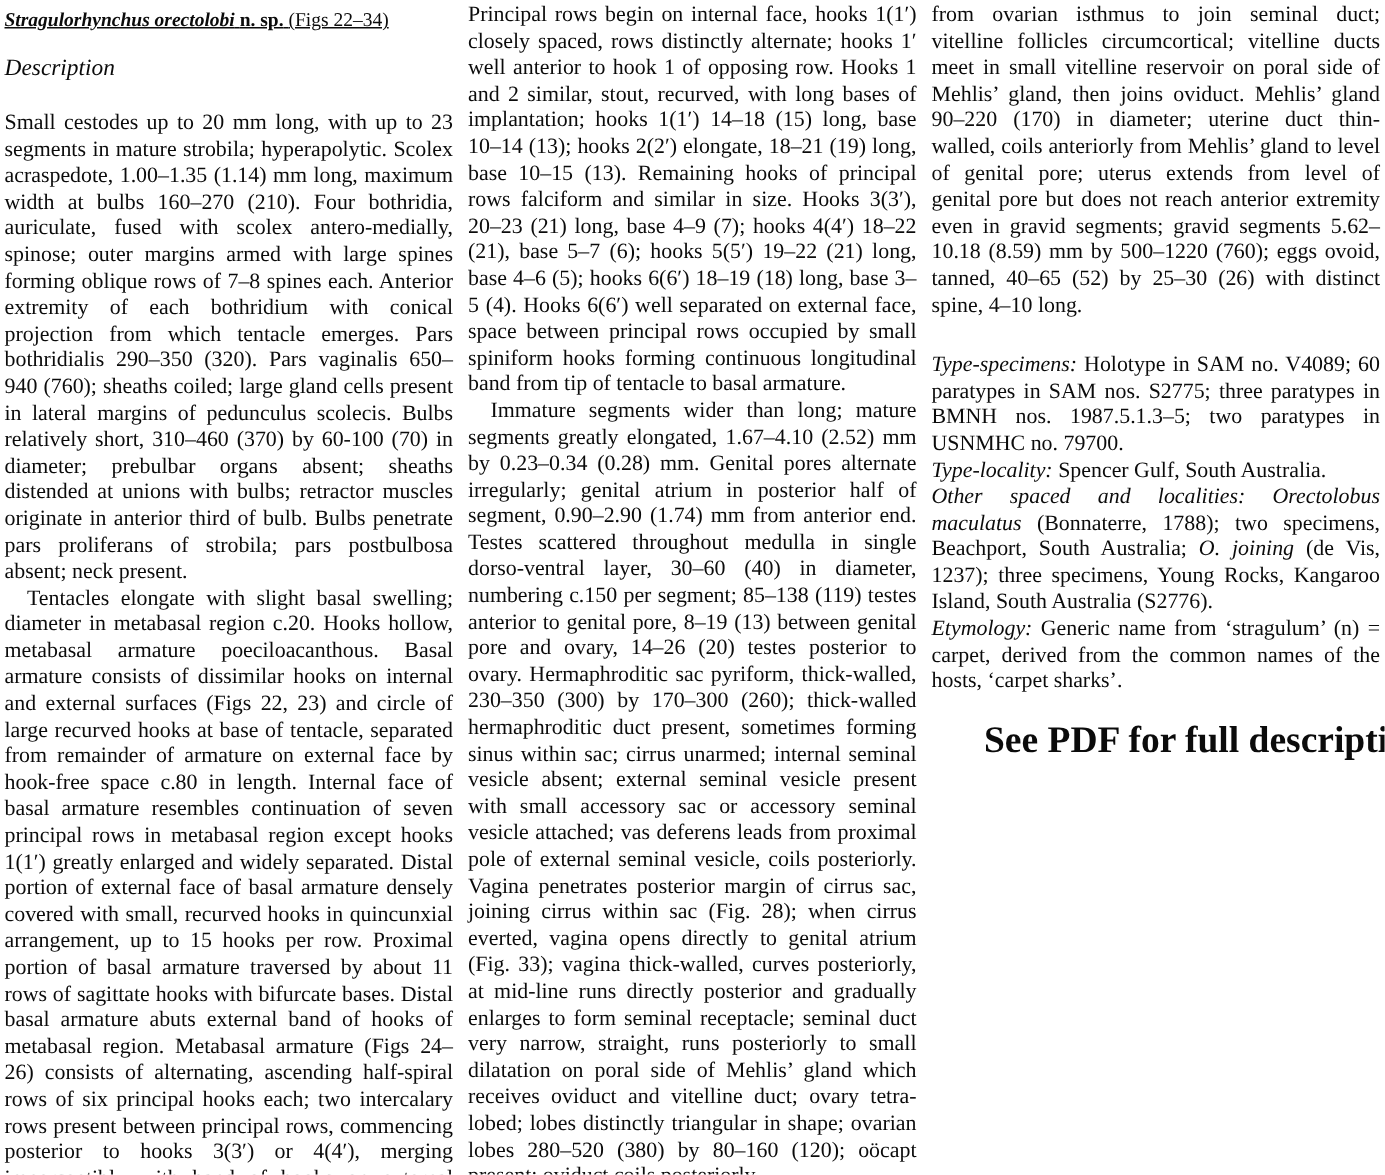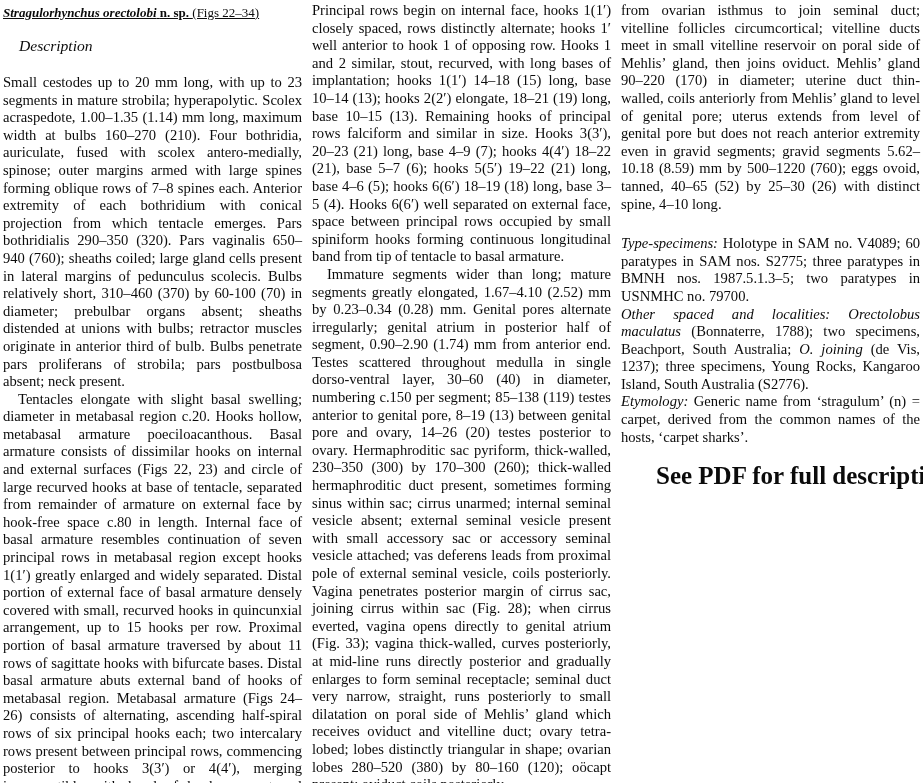--- a/index.html
+++ b/index.html
@@ -31,21 +31,21 @@
     white-space: nowrap;
     text-decoration: underline;
   }
   .bi { font-weight: bold; font-style: italic; }
   .b  { font-weight: bold; }
   .i  { font-style: italic; }
   .heading {
     font-style: italic;
     font-size: 15.6px;
     line-height: 19px;
-    margin: 14px 0 19px 16px;
+    margin: 14px 0 19px 0;
     text-align: left;
   }
   .indent { text-indent: 15px; }
   .entries { margin-top: 22px; }
   .see-pdf {
     font-weight: bold;
     font-size: 25px;
     line-height: 29px;
     margin-top: 15px;
     text-align: center;
@@ -68,20 +68,21 @@
   <div class="col">
     <p class="body-para">Principal rows begin on internal face, hooks 1(1′) closely spaced, rows distinctly alternate; hooks 1′ well anterior to hook 1 of opposing row. Hooks 1 and 2 similar, stout, recurved, with long bases of implantation; hooks 1(1′) 14–18 (15) long, base 10–14 (13); hooks 2(2′) elongate, 18–21 (19) long, base 10–15 (13). Remaining hooks of principal rows falciform and similar in size. Hooks 3(3′), 20–23 (21) long, base 4–9 (7); hooks 4(4′) 18–22 (21), base 5–7 (6); hooks 5(5′) 19–22 (21) long, base 4–6 (5); hooks 6(6′) 18–19 (18) long, base 3–5 (4). Hooks 6(6′) well separated on external face, space between principal rows occupied by small spiniform hooks forming continuous longitudinal band from tip of tentacle to basal armature.</p>
     <p class="body-para indent">Immature segments wider than long; mature segments greatly elongated, 1.67–4.10 (2.52) mm by 0.23–0.34 (0.28) mm. Genital pores alternate irregularly; genital atrium in posterior half of segment, 0.90–2.90 (1.74) mm from anterior end. Testes scattered throughout medulla in single dorso-ventral layer, 30–60 (40) in diameter, numbering c.150 per segment; 85–138 (119) testes anterior to genital pore, 8–19 (13) between genital pore and ovary, 14–26 (20) testes posterior to ovary. Hermaphroditic sac pyriform, thick-walled, 230–350 (300) by 170–300 (260); thick-walled hermaphroditic duct present, sometimes forming sinus within sac; cirrus unarmed; internal seminal vesicle absent; external seminal vesicle present with small accessory sac or accessory seminal vesicle attached; vas deferens leads from proximal pole of external seminal vesicle, coils posteriorly. Vagina penetrates posterior margin of cirrus sac, joining cirrus within sac (Fig. 28); when cirrus everted, vagina opens directly to genital atrium (Fig. 33); vagina thick-walled, curves posteriorly, at mid-line runs directly posterior and gradually enlarges to form seminal receptacle; seminal duct very narrow, straight, runs posteriorly to small dilatation on poral side of Mehlis’ gland which receives oviduct and vitelline duct; ovary tetra-lobed; lobes distinctly triangular in shape; ovarian lobes 280–520 (380) by 80–160 (120); oöcapt present; oviduct coils posteriorly</p>
   </div>
 
   <div class="col">
     <p class="body-para">from ovarian isthmus to join seminal duct; vitelline follicles circumcortical; vitelline ducts meet in small vitelline reservoir on poral side of Mehlis’ gland, then joins oviduct. Mehlis’ gland 90–220 (170) in diameter; uterine duct thin-walled, coils anteriorly from Mehlis’ gland to level of genital pore; uterus extends from level of genital pore but does not reach anterior extremity even in gravid segments; gravid segments 5.62–10.18 (8.59) mm by 500–1220 (760); eggs ovoid, tanned, 40–65 (52) by 25–30 (26) with distinct spine, 4–10 long.</p>
 
     <div class="entries">
       <p class="body-para"><span class="i">Type-specimens:</span><span> Holotype in SAM no. V4089; 60 paratypes in SAM nos. S2775; three paratypes in BMNH nos. 1987.5.1.3–5; two paratypes in USNMHC no. 79700.</span></p>
+      <p class="body-para"><span class="i">Type-locality:</span><span> Spencer Gulf, South Australia.</span></p>
       <p class="body-para"><span class="i">Other spaced and localities:</span><span class="i"> Orectolobus maculatus</span><span> (Bonnaterre, 1788); two specimens, Beachport, South Australia; </span><span class="i">O. joining</span><span> (de Vis, 1237); three specimens, Young Rocks, Kangaroo Island, South Australia (S2776).</span></p>
       <p class="body-para"><span class="i">Etymology:</span><span> Generic name from ‘stragulum’ (n) = carpet, derived from the common names of the hosts, ‘carpet sharks’.</span></p>
     </div>
 
     <p class="see-pdf">See PDF for full description</p>
   </div>
 
 </div>
 
 </body></html>

